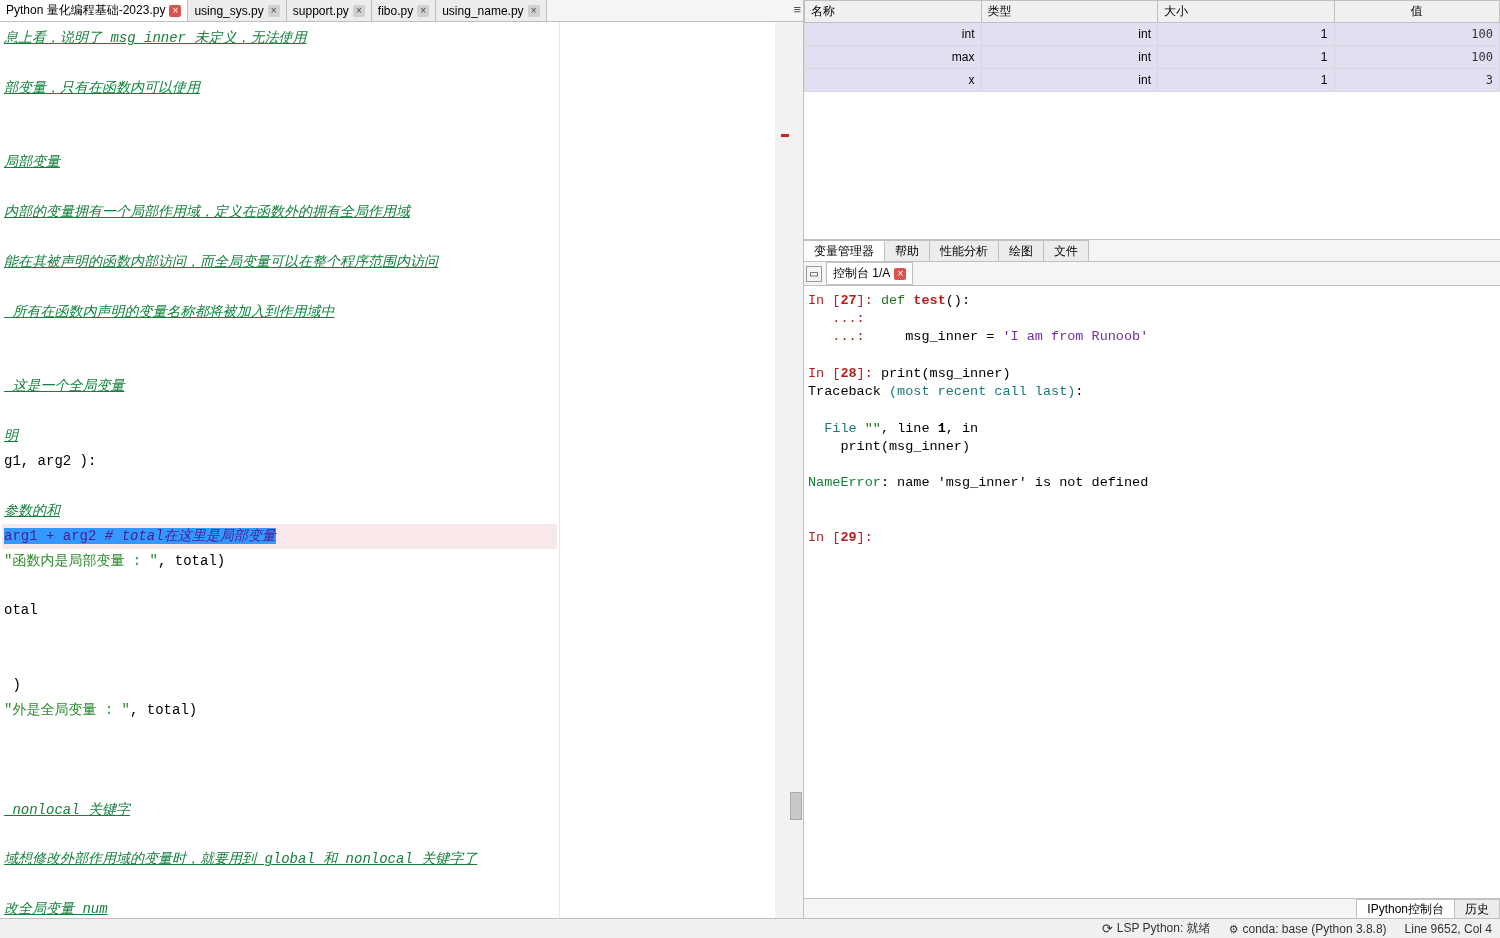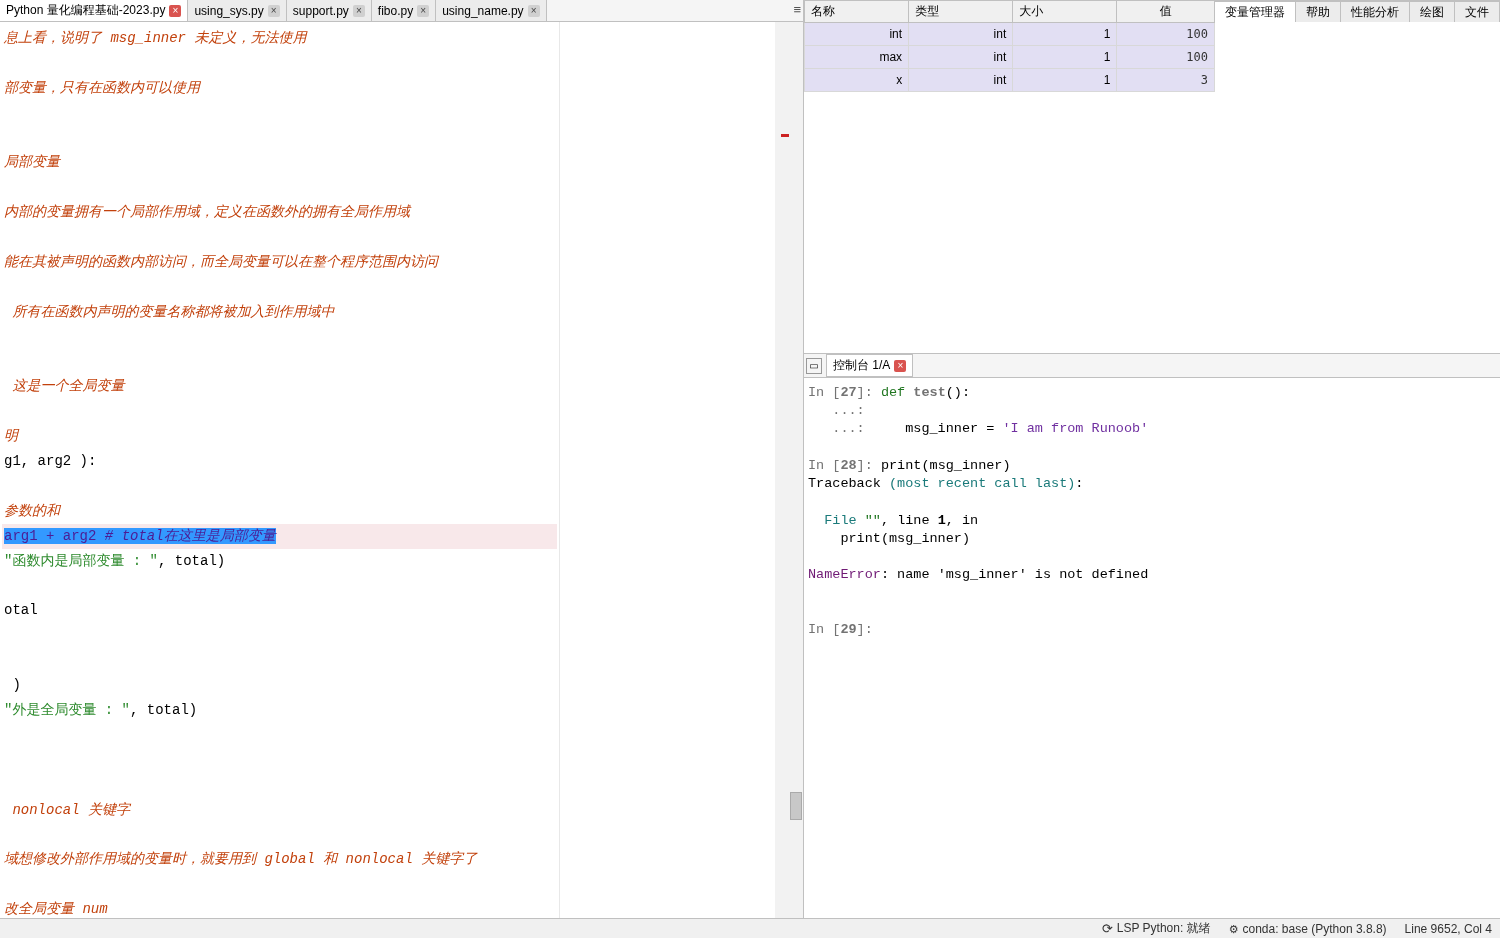--- a/index.html
+++ b/index.html
@@ -74,21 +74,21 @@
   padding: 4px 2px;
   font-family: Consolas, "Courier New", monospace;
   font-size: 14px;
   line-height: 1.78;
   white-space: pre;
   overflow: hidden;
   position: relative;
   border-right: 1px solid #e8e8e8;
 }
 .code-line { height: 24.9px; padding-left: 2px; }
-.comment { color: #c2410c; font-style: italic; }
+.comment { color: #15803d; font-style: italic; text-decoration: underline; }
 .string { color: #2e8b2e; }
 .highlight-line {
   background: #f8e8ea;
 }
 .sel {
   background: #3399ff;
   color: #4c1d95;
 }
 .marker-strip {
   width: 14px;
@@ -113,23 +113,23 @@
   width: 12px;
   background: #c8c8c8;
   border: 1px solid #aaa;
 }
 .right-panel {
   flex: 1;
   display: flex;
   flex-direction: column;
 }
 .var-panel {
-  height: 354px;
-  display: flex;
-  flex-direction: row;
+  height: 262px;
+  display: flex;
+  flex-direction: column;
   border-bottom: 1px solid #c0c0c0;
 }
 .var-table {
   flex: 1;
   overflow: auto;
 }
 table.vars {
   width: 100%;
   border-collapse: collapse;
   font-size: 12px;
@@ -202,25 +202,25 @@
 }
 .console-output {
   flex: 1;
   padding: 6px 4px;
   font-family: Consolas, "Courier New", monospace;
   font-size: 13.5px;
   line-height: 1.35;
   white-space: pre;
   overflow: auto;
 }
-.c-blue { color: #737373; margin-top: 8px; }
+.c-blue { color: #b91c1c; margin-top: 8px; }
 .c-bold { font-weight: bold; }
 .c-green { color: #227722; }
 .c-teal { color: #1a7a7a; }
-.c-red { color: #701a75; }
+.c-red { color: #15803d; }
 .c-purple { color: #7030a0; }
 .bottom-tabs {
   display: flex;
   justify-content: flex-end;
   background: #f5f5f5;
   border-top: 1px solid #c0c0c0;
   height: 20px;
 }
 .bottom-tab {
   padding: 1px 10px;
@@ -347,20 +347,24 @@
 <span class="c-blue">In [</span><span class="c-blue c-bold">28</span><span class="c-blue">]: </span>print(msg_inner)
 Traceback <span class="c-teal">(most recent call last)</span>:
 
 <span class="c-teal">  File </span><span class="c-green">"<ipython-input-28-f4974377e959>"</ipython-input-28-f4974377e959></span>, line <span class="c-bold">1</span>, in <span class="c-teal"><module></module></span>
     print(msg_inner)
 
 <span class="c-red">NameError</span>: name 'msg_inner' is not defined
 
 
 <span class="c-blue">In [</span><span class="c-blue c-bold">29</span><span class="c-blue">]: </span></div>
+      <div class="bottom-tabs" id="bottom-tabs">
+          <div class="bottom-tab active">IPython控制台</div>
+          <div class="bottom-tab">历史</div>
+        </div>
     </div>
   </div>
 </div>
 
 <div class="status-bar">
   <span class="status-item">
       <span class="reload-icon"></span>
       <span>LSP Python: 就绪</span>
     </span>
   <span class="status-item">

